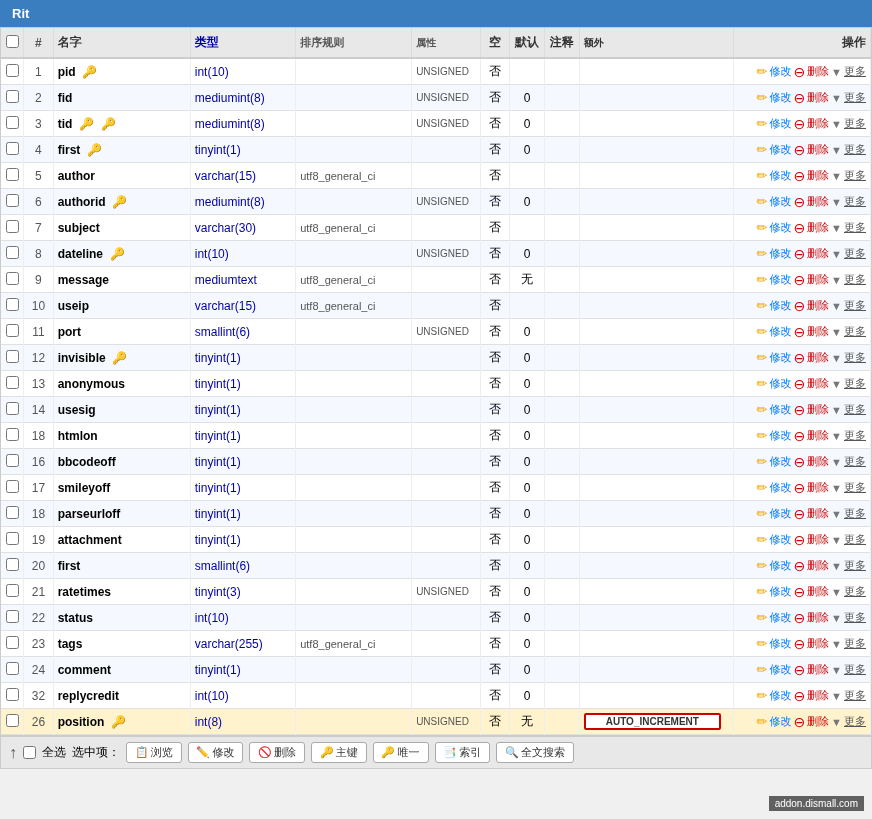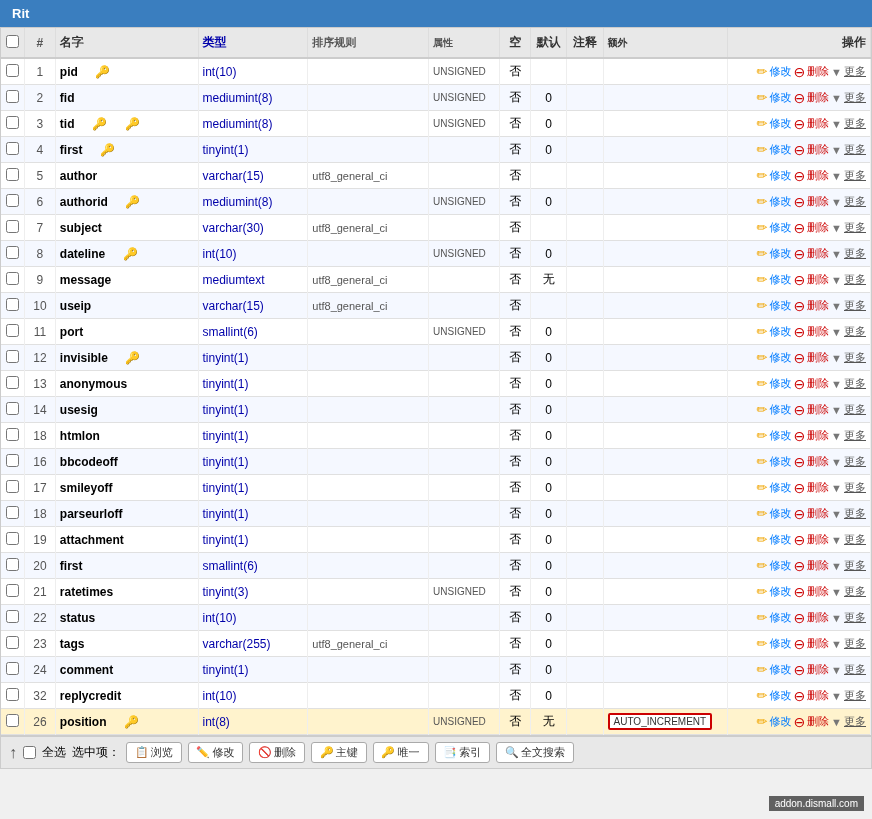--- a/index.html
+++ b/index.html
@@ -42,23 +42,23 @@
     
     .key-icon { font-size: 12px; }
     
     .highlight-row td { background: #fff3cd !important; }
     
     .auto-incr-badge {
       background: #fff;
       border: 2px solid #cc0000;
       color: #333;
       font-size: 10px;
-      padding: 1px 4px;
+      padding: 1px 20px;
       border-radius: 2px;
-      font-weight: normal;
+      font-weight: bold;
     }
     
     .footer-bar {
       background: #e8e8e8;
       border-top: 2px solid #ccc;
       padding: 5px 8px;
       display: flex;
       align-items: center;
       gap: 6px;
     }
@@ -84,21 +84,21 @@
       right: 8px;
       background: rgba(0,0,0,0.6);
       color: #fff;
       font-size: 10px;
       padding: 2px 6px;
       border-radius: 0;
     }
     
     input[type="checkbox"] { cursor: pointer; }
     
-    .name-cell { display: flex; align-items: center; gap: 18px; }
+    .name-cell { display: flex; align-items: center; gap: 7px; }
     
     
     .title-bar {
       background: #3a7ebf;
       color: white;
       padding: 6px 12px;
       font-size: 13px;
       font-weight: bold;
       display: flex;
       align-items: center;

